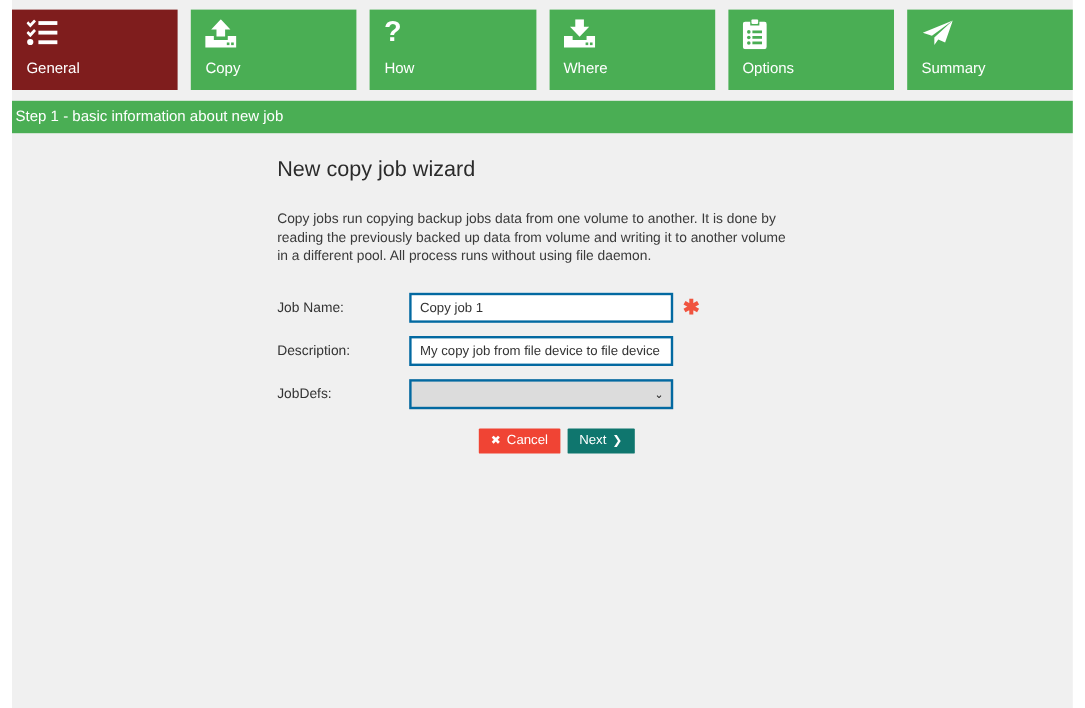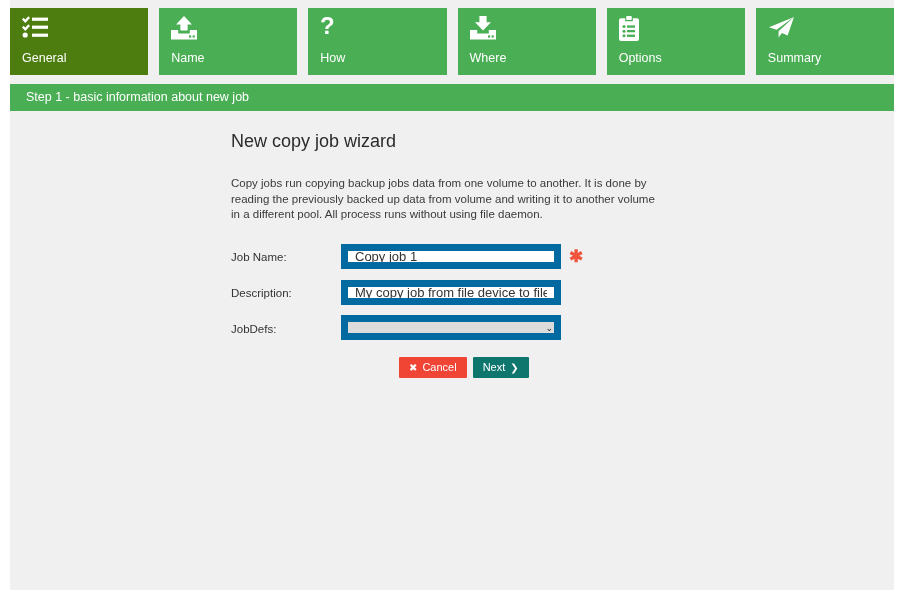--- a/index.html
+++ b/index.html
@@ -42,21 +42,21 @@
   }
   .tab {
     flex: 1 1 0;
     background: #4aae54;
     position: relative;
     cursor: pointer;
     padding: 8px 10px 0 12px;
     color: #ffffff;
     overflow: hidden;
   }
-  .tab.active { background: #4d7c0f; }
+  .tab.active { background: #7f1d1d; }
   .tab-icon {
     display: block;
     height: 30px;
     margin-bottom: 2px;
   }
   .tab-icon svg { display: block; }
   .tab-label {
     font-size: 12.5px;
     line-height: 14px;
     color: #ffffff;
@@ -67,21 +67,21 @@
   .step-banner {
     position: absolute;
     left: 10px;
     top: 84px;
     width: 884px;
     height: 27px;
     background: #4aae54;
     color: #ffffff;
     font-size: 12.5px;
     line-height: 27px;
-    padding-left: 16px;
+    padding-left: 3px;
     white-space: nowrap;
   }
 
   
   .form-body {
     position: absolute;
     left: 231px;
     top: 128px;
     width: 450px;
   }
@@ -111,22 +111,22 @@
     flex: 0 0 110px;
     font-size: 11.5px;
     color: #333333;
     line-height: 26px;
   }
   .form-control {
     width: 220px;
     flex: 0 0 220px;
     height: 25px;
     background: #ffffff;
-    border: 7px solid #0369a1;
-    font-size: 13px;
+    border: 2px solid #0369a1;
+    font-size: 11px;
     color: #333333;
     padding: 0 7px;
     line-height: 23px;
     font-family: "Liberation Sans", sans-serif;
     outline: none;
   }
   select.form-control {
     background: #dcdcdc;
     -webkit-appearance: none;
     appearance: none;
@@ -204,21 +204,21 @@
 
     <div class="tab">
       <span class="tab-icon">
         <svg width="26" height="24" viewBox="0 0 26 24">
           <path fill="#fff" d="M13 0 L21 8.5 L16.6 8.5 L16.6 14.5 L9.4 14.5 L9.4 8.5 L5 8.5 Z"></path>
           <path fill="#fff" d="M0 14 L7.2 14 L7.2 17.4 L18.8 17.4 L18.8 14 L26 14 L26 23.6 L0 23.6 Z"></path>
           <rect x="18" y="19.4" width="2.2" height="2.2" fill="#4aae54"></rect>
           <rect x="21.6" y="19.4" width="2.2" height="2.2" fill="#4aae54"></rect>
         </svg>
       </span>
-      <span class="tab-label">Name</span>
+      <span class="tab-label">Copy</span>
     </div>
 
     <div class="tab">
       <span class="tab-icon">
         <svg width="18" height="24" viewBox="0 0 18 24">
           <text x="0" y="18" font-family="Liberation Sans, sans-serif" font-size="24" font-weight="bold" fill="#fff">?</text>
         </svg>
       </span>
       <span class="tab-label">How</span>
     </div>

